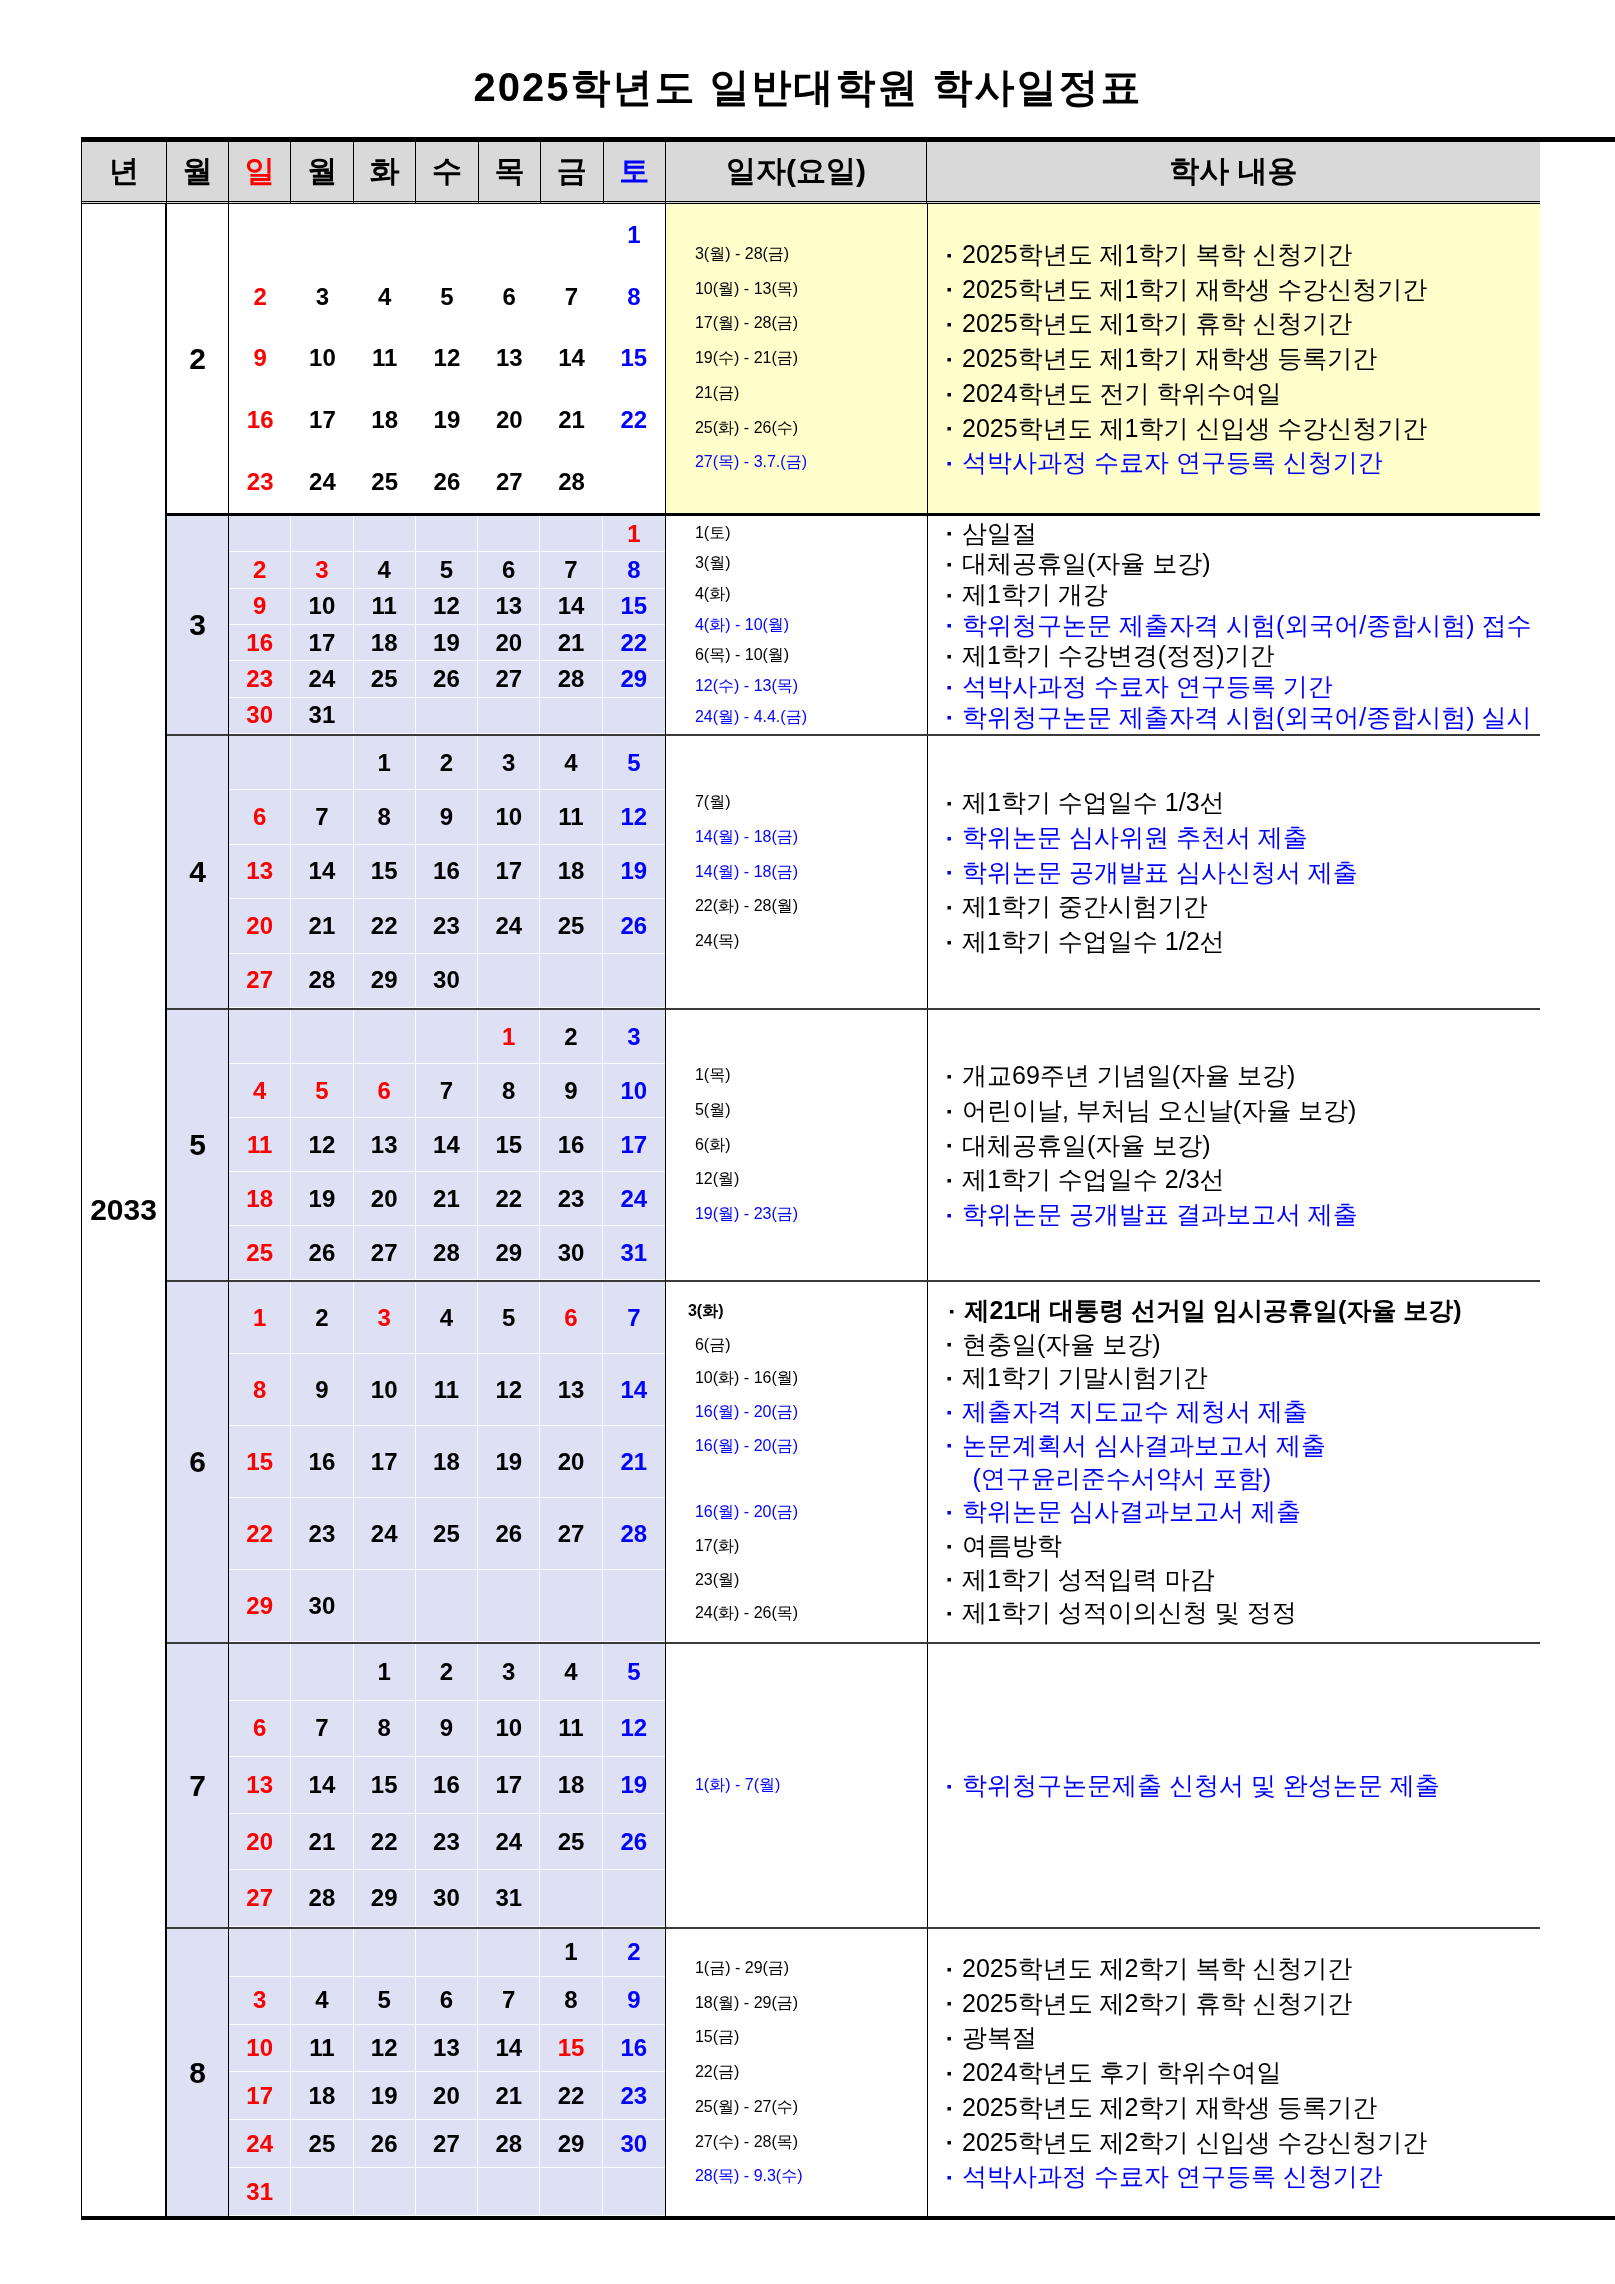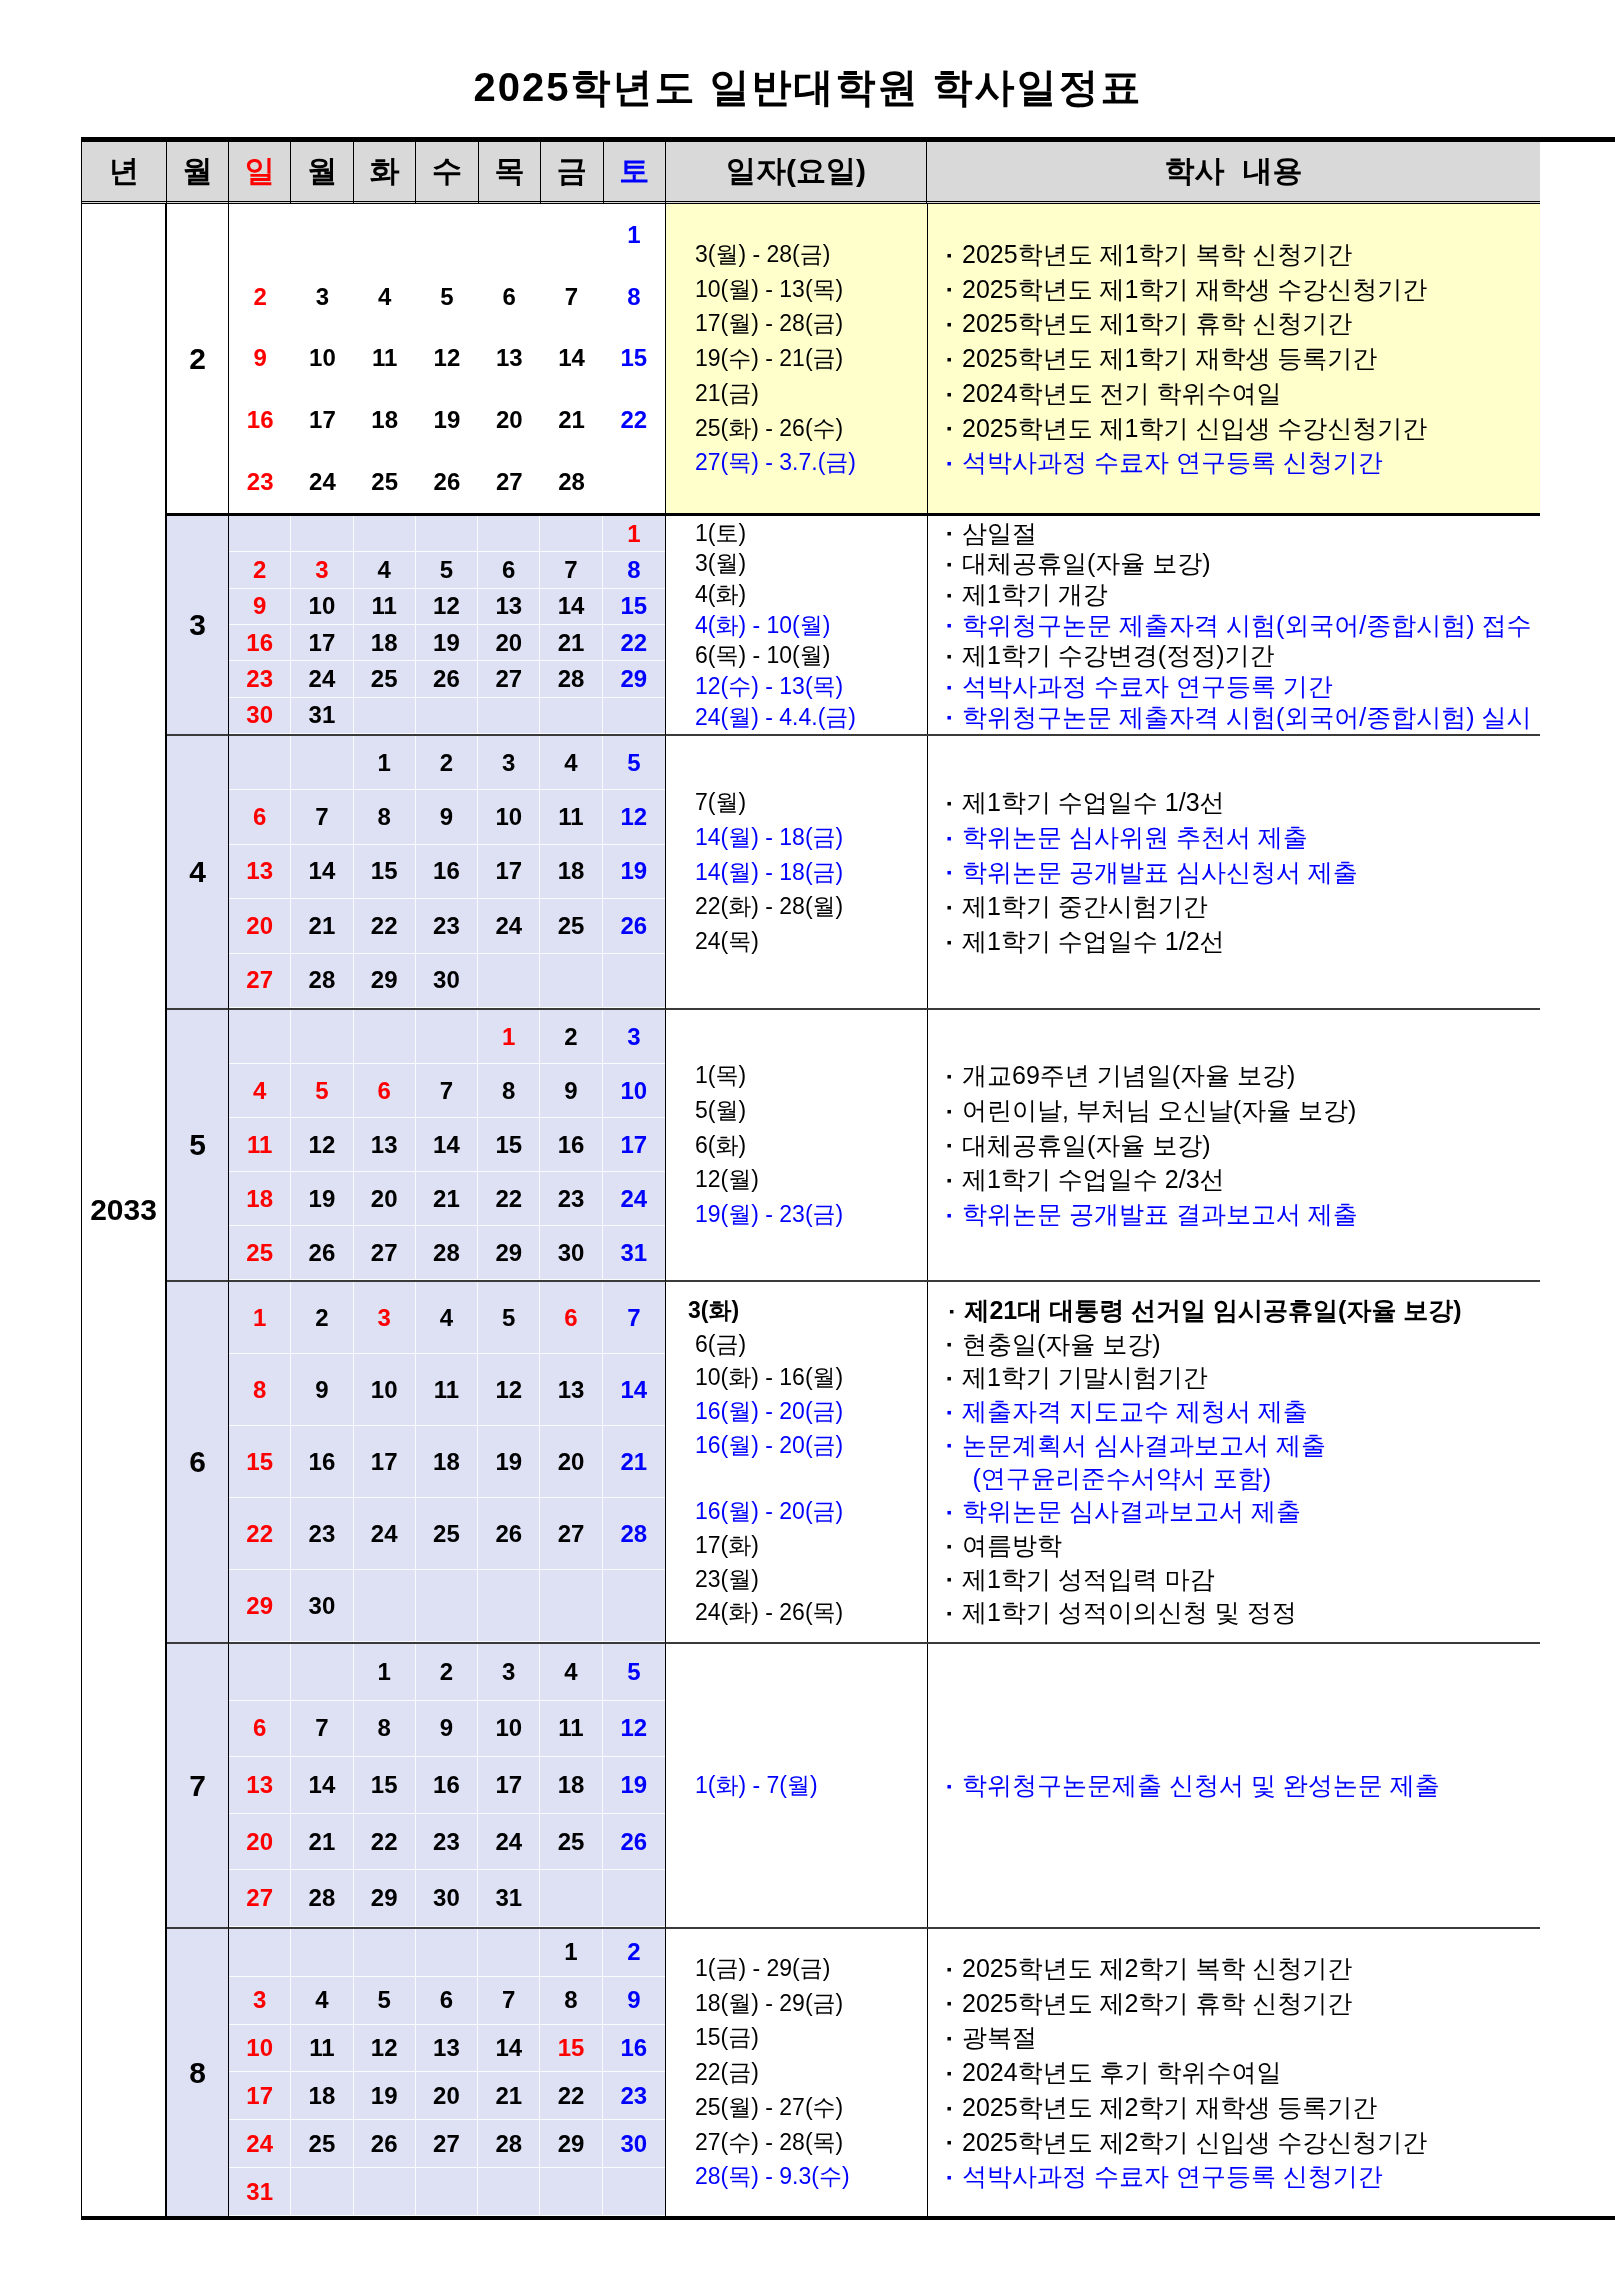--- a/index.html
+++ b/index.html
@@ -23,21 +23,21 @@
     border-top:5.2px solid #000;
     border-bottom:4.6px solid #000;
     background:#fff;
   }
   .hcell{
     grid-row:1;background:#d9d9d9;
     border-right:0.7px solid #000;border-bottom:3.9px double #000;
     display:flex;align-items:center;justify-content:center;
     font-size:30px;font-weight:bold;box-sizing:border-box;
   }
-  .hcell.last{border-right:none;font-family:Liberation Mono, monospace;}
+  .hcell.last{border-right:none;}
   .sun{color:#ff0000;}
   .sat{color:#0000ff;}
   .ycell{
     grid-column:1;grid-row:2/9;
     border-right:2px solid #000;box-sizing:border-box;
     display:flex;align-items:center;justify-content:center;
     font-size:30px;font-weight:bold;background:#fff;
   }
   .mcell{
     grid-column:2;border-right:0.7px solid #000;box-sizing:border-box;
@@ -60,21 +60,21 @@
   .scell{
     grid-column:10/12;position:relative;box-sizing:border-box;
     display:flex;flex-direction:column;justify-content:center;
   }
   .scell::before{
     content:"";position:absolute;left:261px;top:0;bottom:0;width:0.7px;background:#000;
   }
   .item{display:flex;align-items:flex-start;}
   .idate{
     flex:0 0 261px;box-sizing:border-box;padding-left:29px;
-    font-size:23px;line-height:var(--pitch,34px);white-space:nowrap;
+    font-size:16px;line-height:var(--pitch,34px);white-space:nowrap;
   }
   .icontent{
     flex:1;box-sizing:border-box;padding-left:19.6px;
     font-size:25px;line-height:var(--pitch,34px);
   }
   .bullet{font-size:14.3px;margin-right:10.4px;vertical-align:3.3px;}
   .line2{padding-left:26px;}
   .blue .idate,.blue .icontent{color:#0000ff;}
   .boldrow .idate,.boldrow .icontent{font-weight:bold;padding-left:22px;}
   .bg-lav{background:#dde1f3;}

